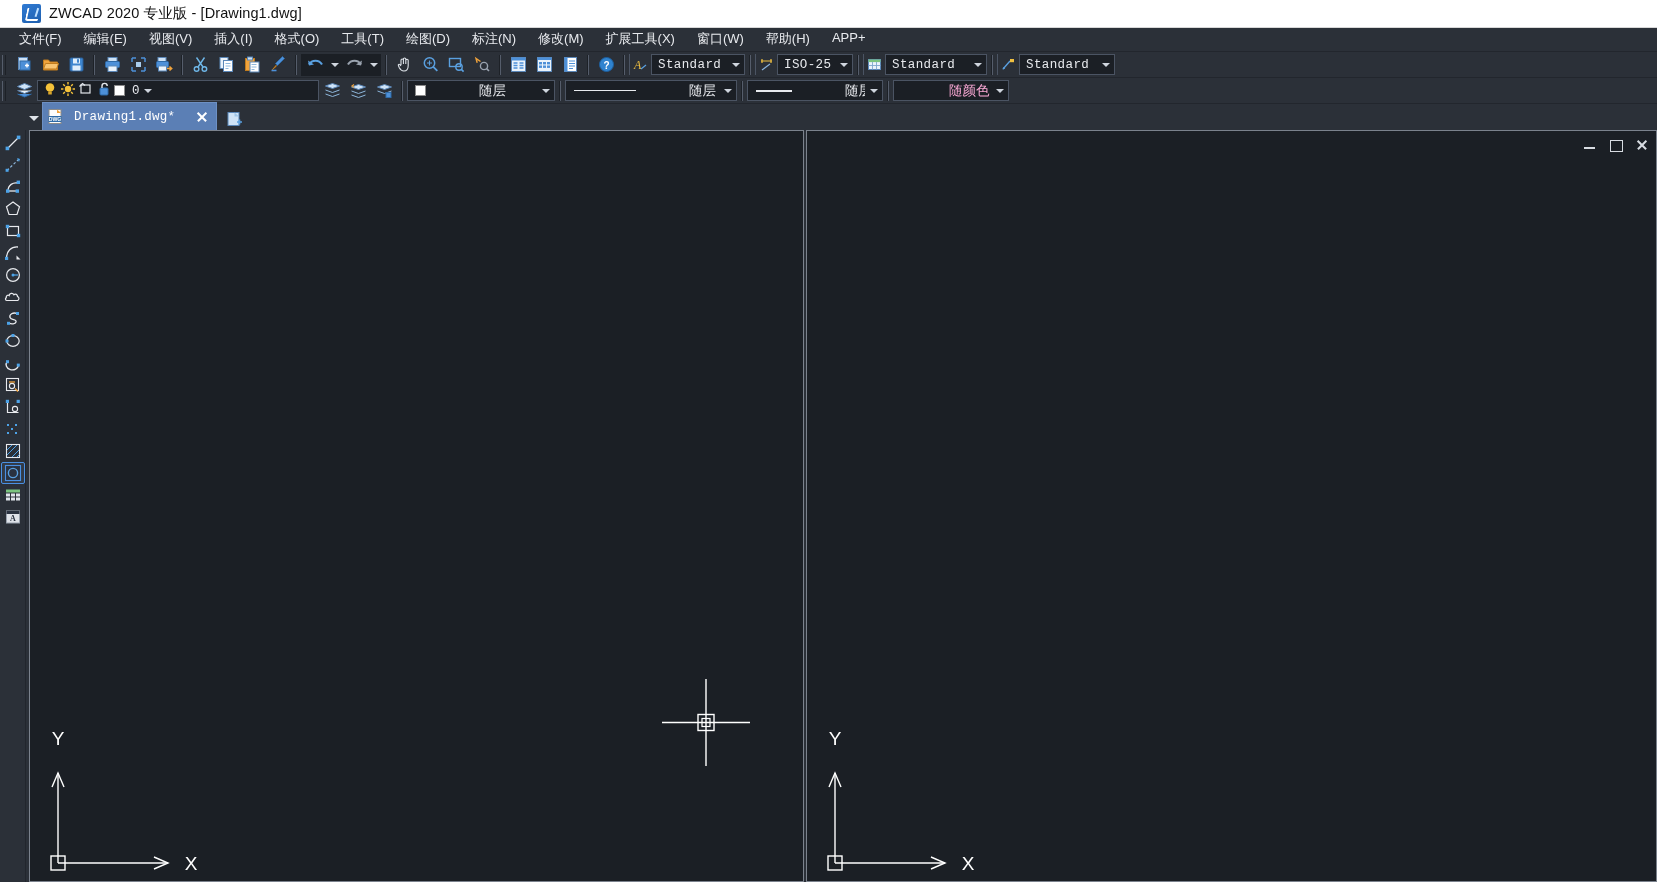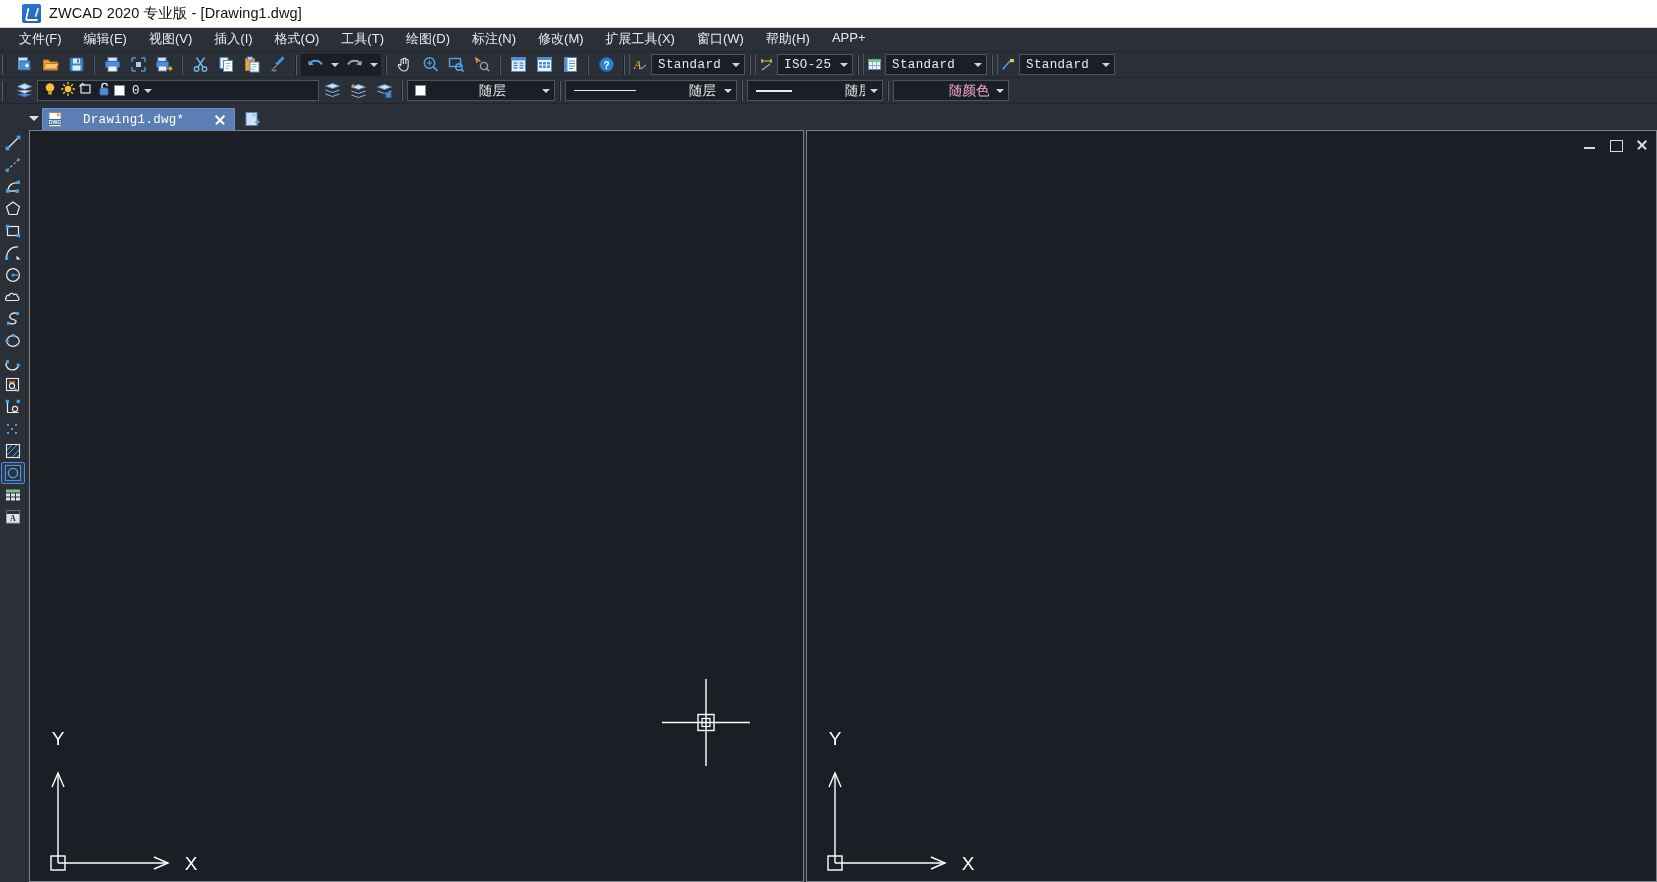--- a/index.html
+++ b/index.html
@@ -95,22 +95,22 @@
   .lt-line { width: 62px; height: 1px; background: #e8eaee; margin: 0 6px 0 8px; flex: 0 0 62px; }
   .lw-line { width: 36px; height: 2px; background: #e8eaee; margin: 0 6px 0 8px; flex: 0 0 36px; }
 
   
   .tabbar {
     height: 26px; flex: 0 0 26px; background: #2b3038; display: flex; align-items: flex-end; padding-left: 26px;
   }
   .tab-menu-arrow { width: 16px; height: 24px; display: flex; align-items: center; justify-content: center; cursor: default; }
   .tab-menu-arrow::after { content: ""; border-left: 5px solid transparent; border-right: 5px solid transparent; border-top: 5px solid #dfe3e9; }
   .doc-tab {
-    height: 22px; background: #5b7fb5; display: flex; align-items: center; padding: 0 6px 0 5px;
-    border: 1px solid #6d90c4; border-bottom: none; gap: 18px; cursor: default;
+    height: 28px; background: #5b7fb5; display: flex; align-items: center; padding: 0 6px 0 5px;
+    border: 1px solid #6d90c4; border-bottom: none; gap: 9px; cursor: default;
   }
   .dwg-icon { width: 17px; height: 15px; position: relative; flex: 0 0 17px; }
   .tab-label { font-family: "Liberation Mono", monospace; font-size: 12.5px; color: #ffffff; letter-spacing: .3px; white-space: nowrap; }
   .tab-close { width: 16px; height: 16px; position: relative; margin-left: 10px; cursor: default; }
   .tab-close::before, .tab-close::after {
     content: ""; position: absolute; left: 2px; top: 7px; width: 12px; height: 1.6px; background: #fff;
   }
   .tab-close::before { transform: rotate(45deg); }
   .tab-close::after { transform: rotate(-45deg); }
   .tab-add { width: 24px; height: 22px; display: flex; align-items: center; justify-content: center; margin-left: 6px; cursor: default; }

